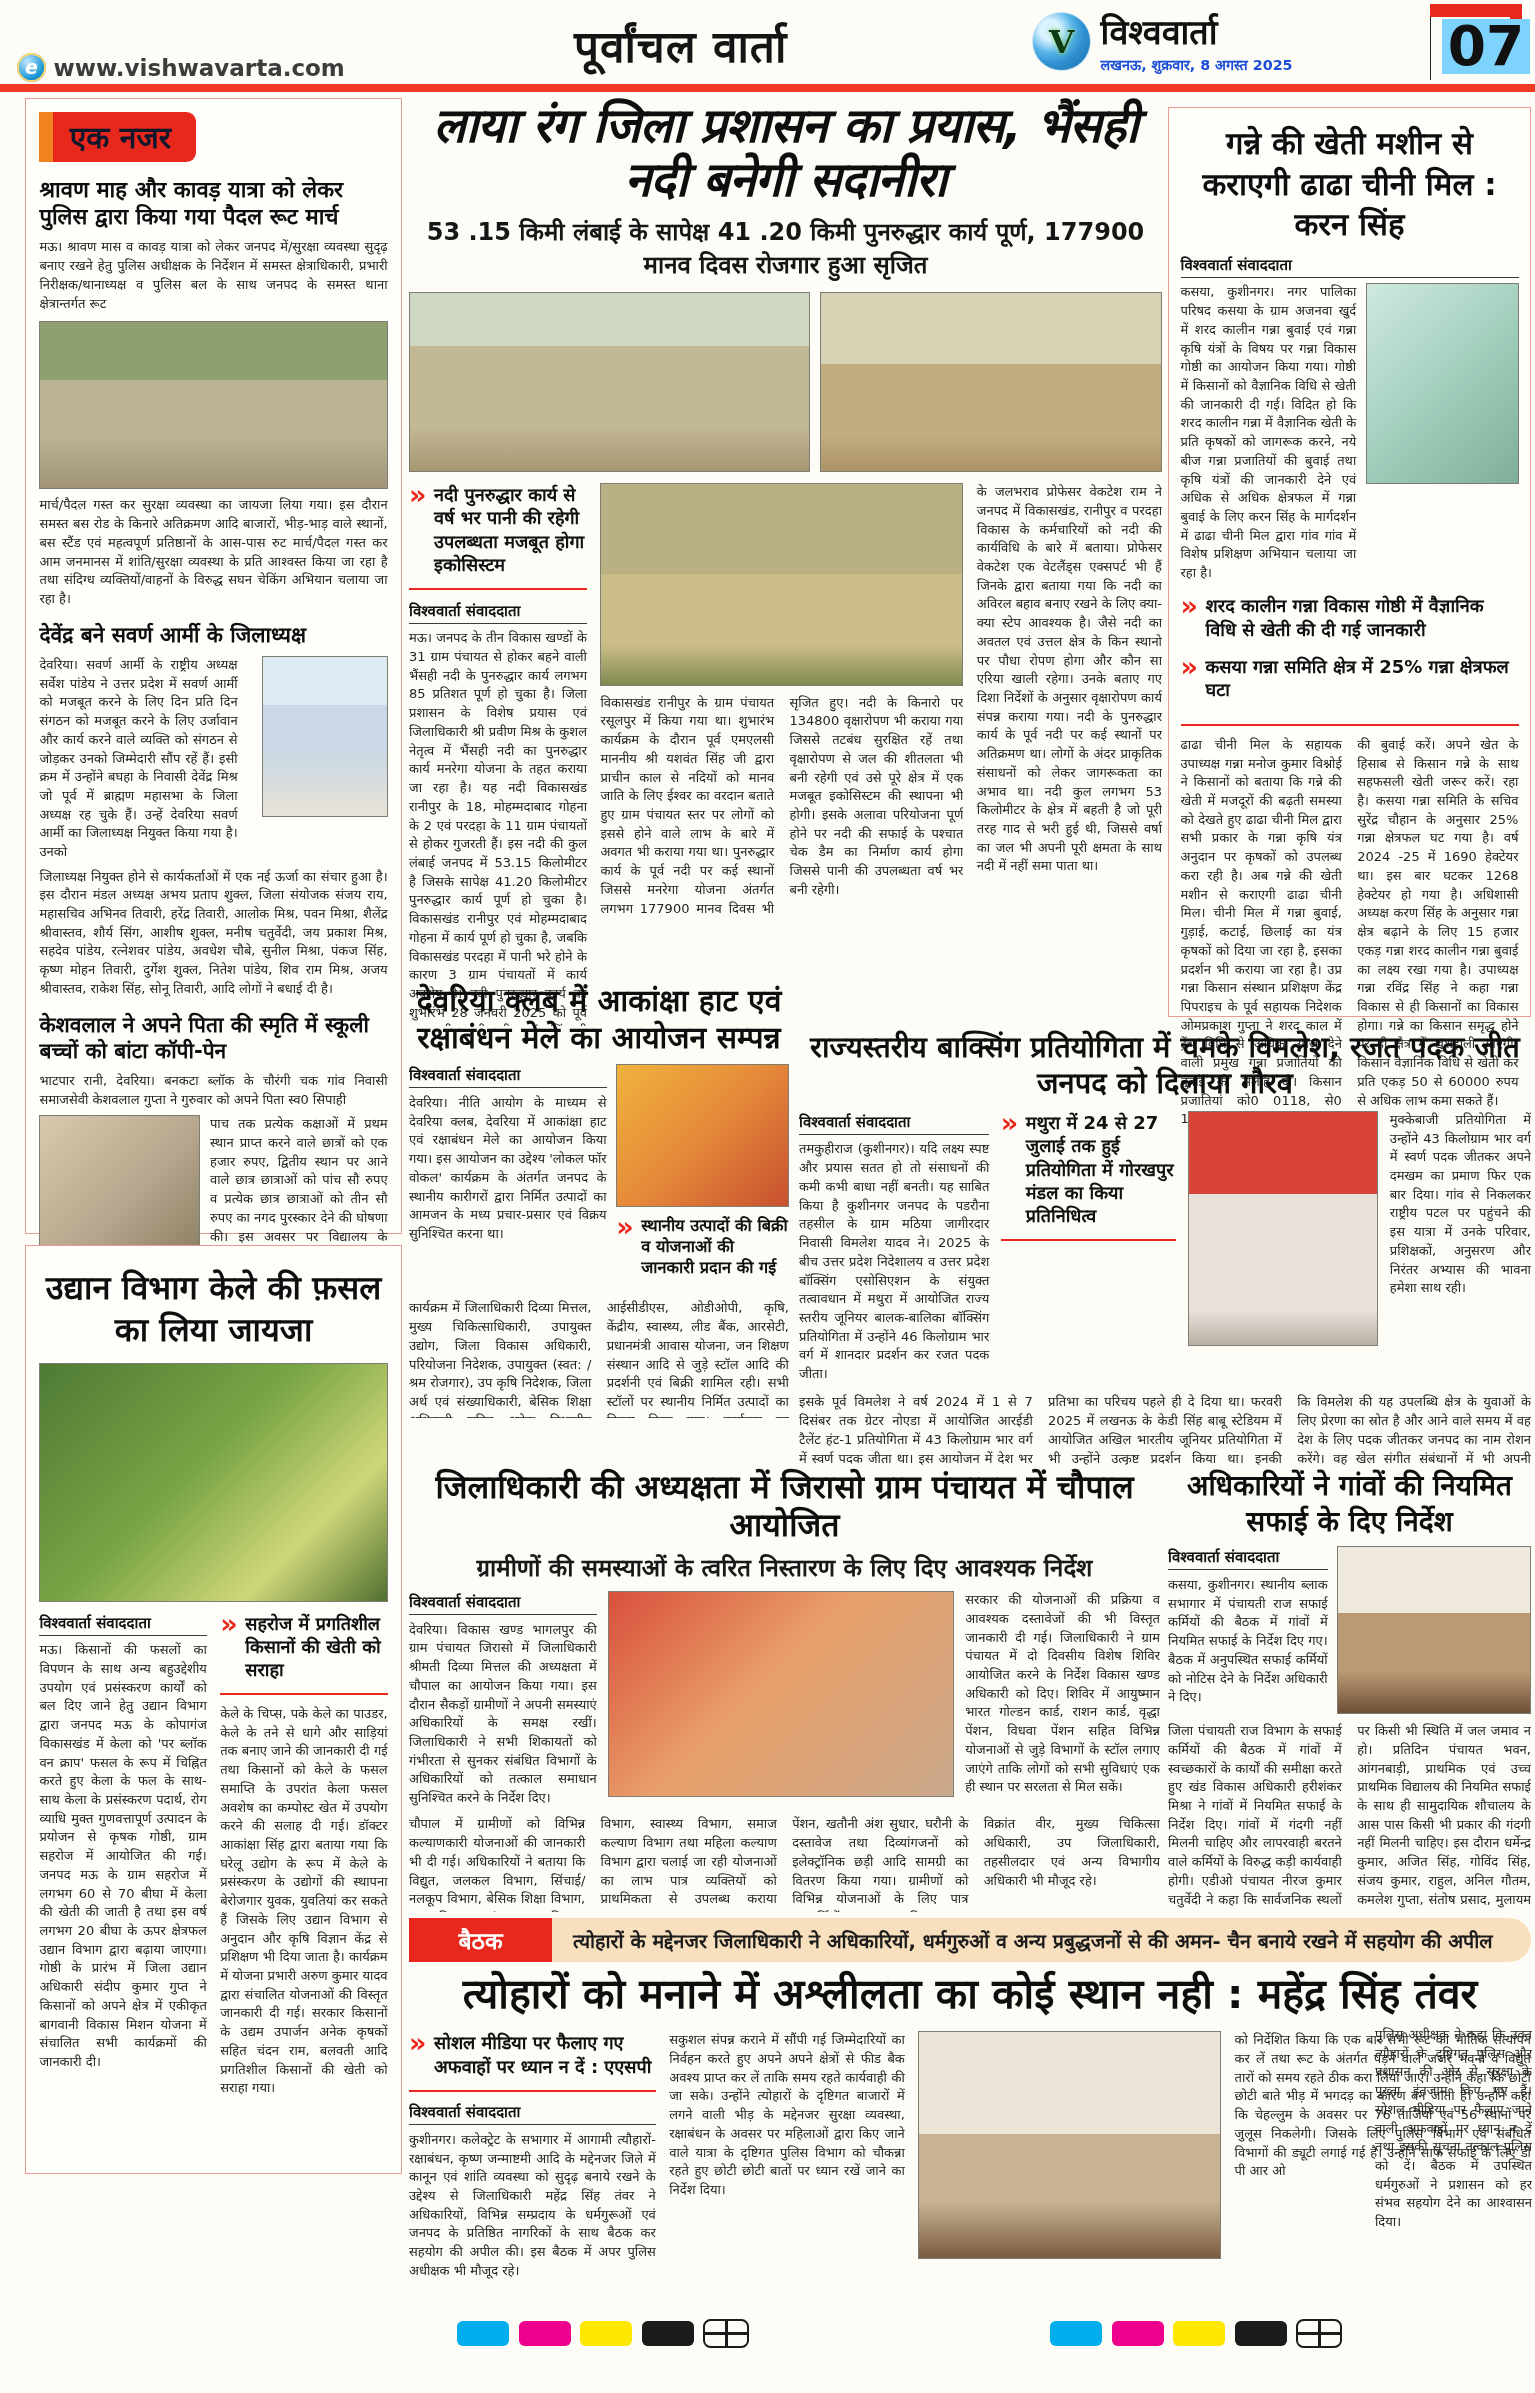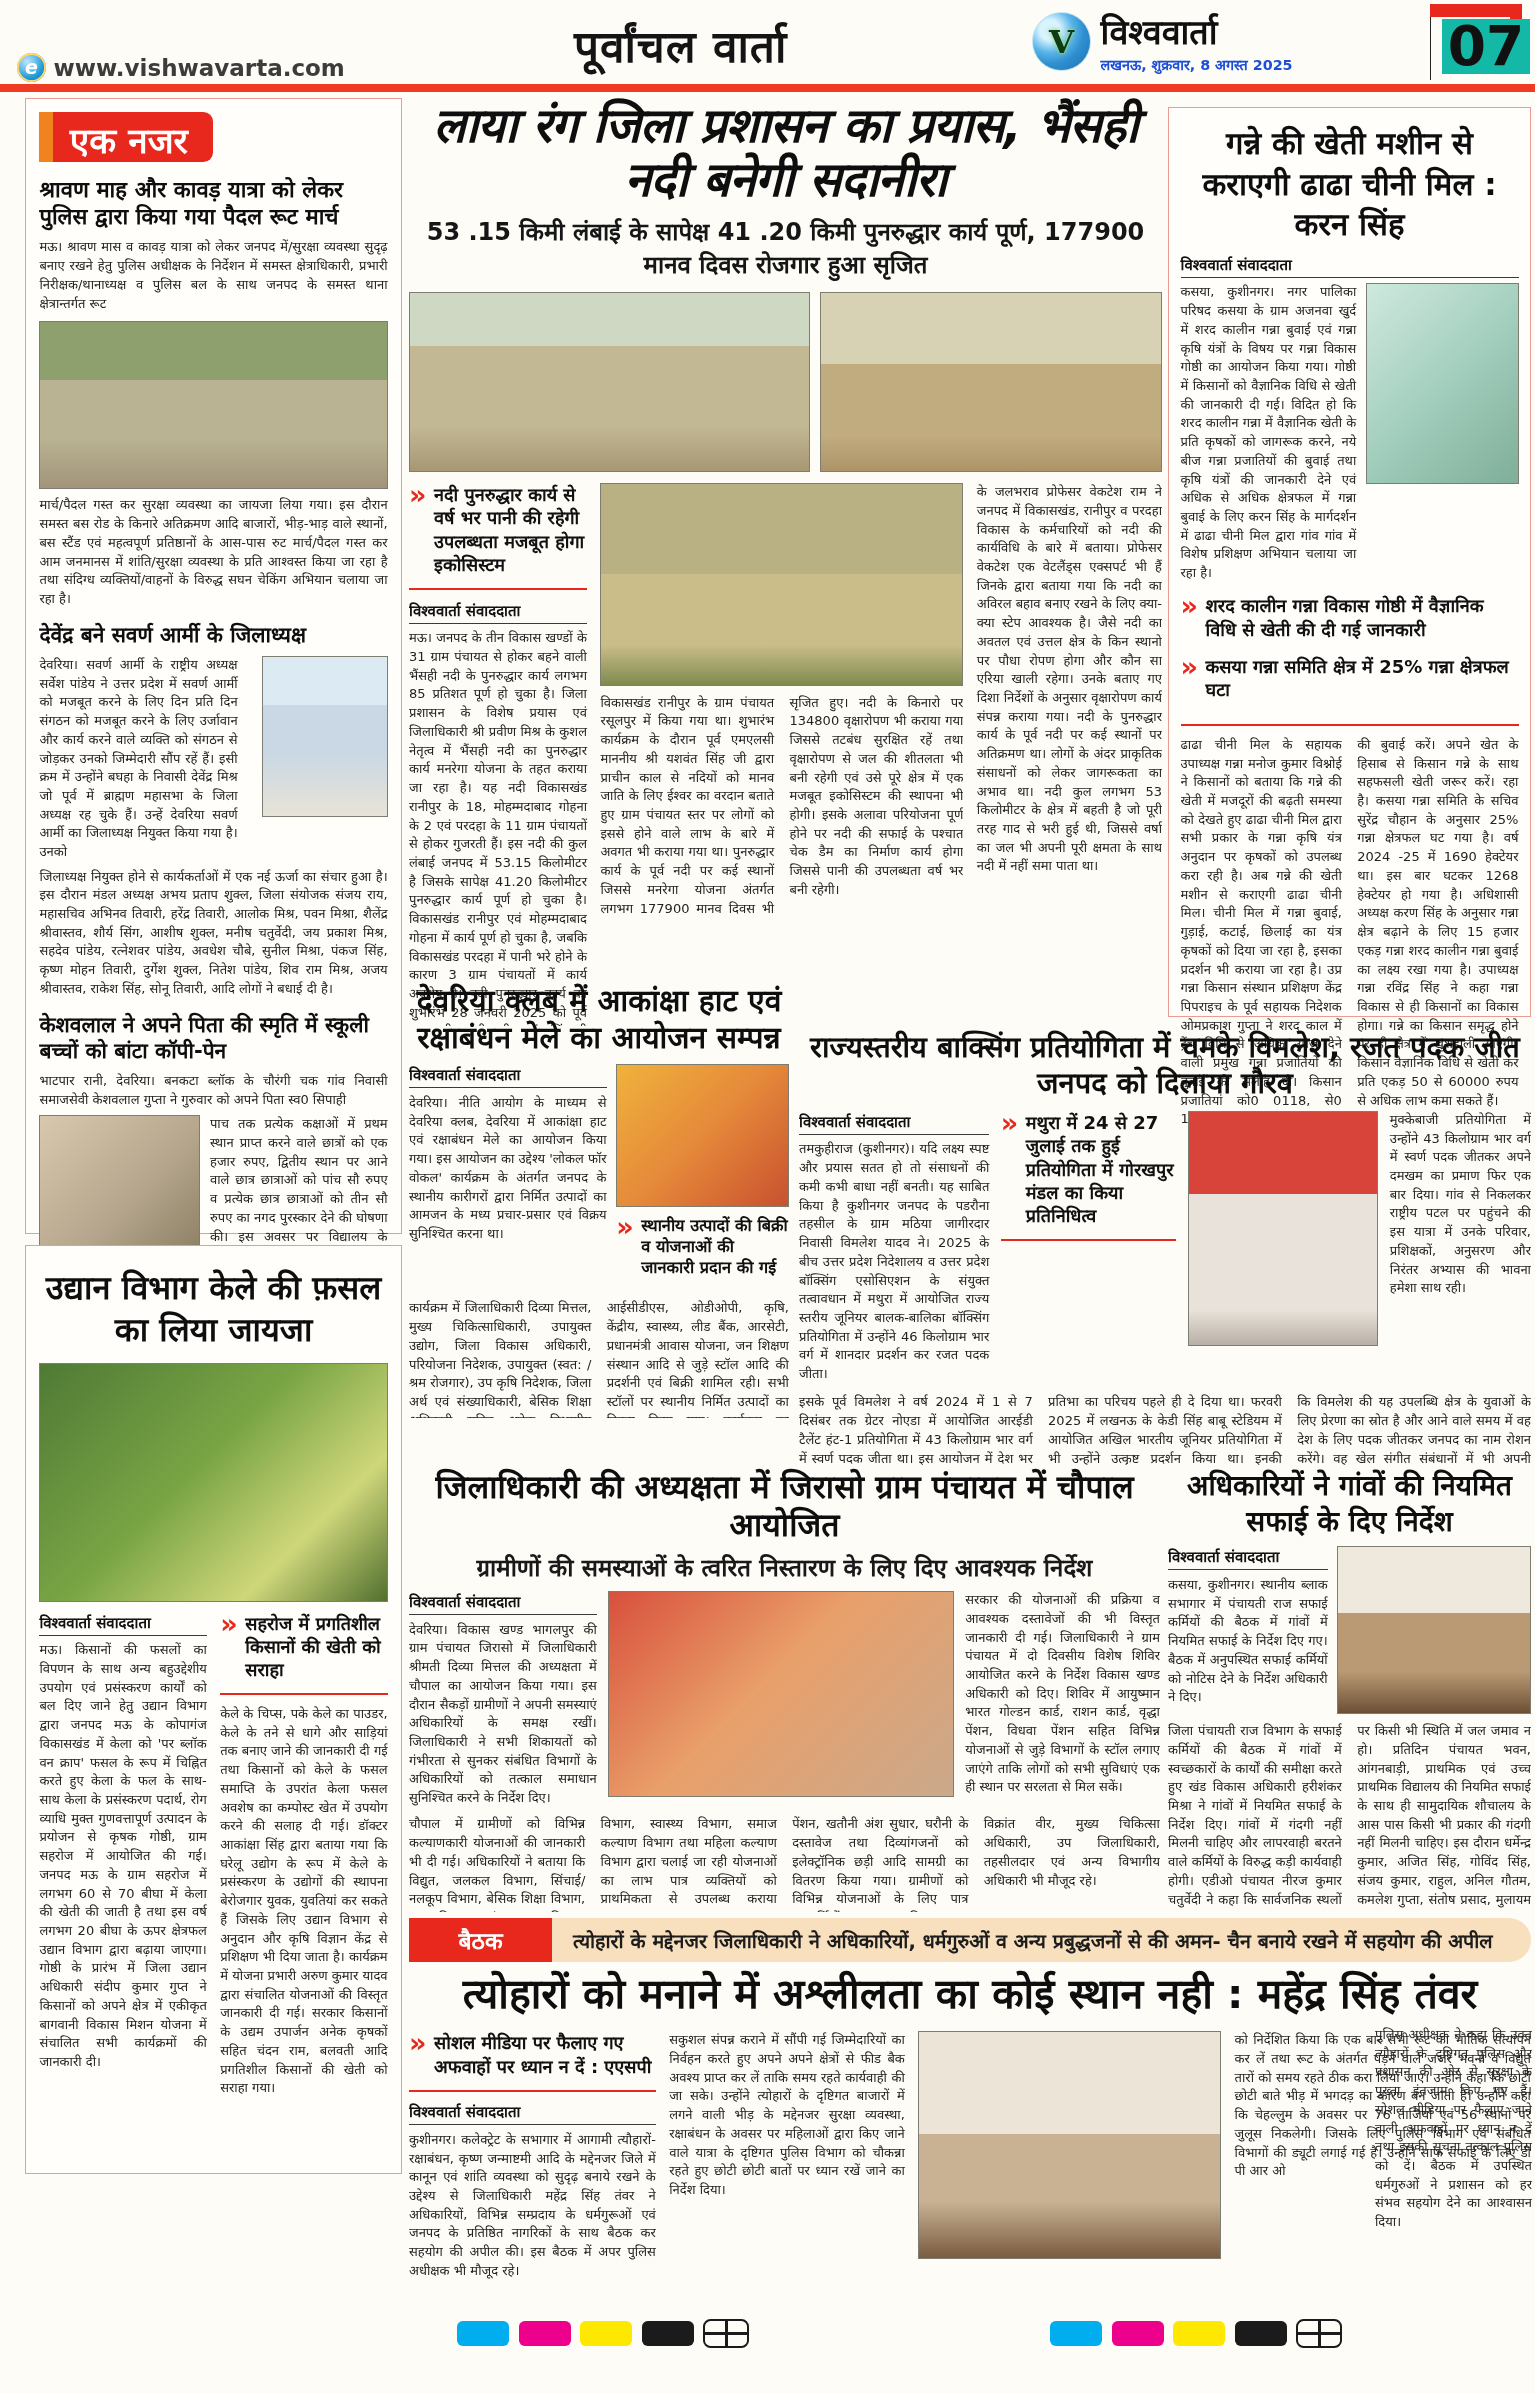--- a/index.html
+++ b/index.html
@@ -14,21 +14,21 @@
   .elogo { display:inline-block; width:29px; height:29px; border-radius:50%; background:radial-gradient(circle at 35% 30%, #bfe6ff, #1c9ad6 60%, #0b6fb0); color:#fff; font-weight:bold; font-style:italic; text-align:center; line-height:29px; font-size:19px; box-shadow:0 0 0 1.9px #ffd76e inset; }
   .section-title { position:absolute; left:574px; top:15.3px; font-size:44px; font-weight:800; color:#141414; letter-spacing:1px; }
   .brandblk { position:absolute; left:1032px; top:7.6px; display:flex; gap:9.6px; align-items:center; }
   .globe { width:59px; height:59px; border-radius:50%; background:radial-gradient(circle at 30% 30%, #d9f3ff 0 18%, #59b5e8 40%, #2f8fd0 60%, #1b6fae); position:relative; display:flex; align-items:center; justify-content:center; border:1.9px solid #bfe2f5; }
   .globe b { color:#0c3b14; font-size:32.5px; text-shadow:0 0 1.9px #b8e6b0, 0 0 5.7px #7ccf6f; font-family:"DejaVu Serif", serif; }
   .brand { font-size:34px; font-weight:800; color:#101010; }
   .dateline { font-size:14.3px; font-weight:bold; color:#1d4ed8; margin-top:1.9px; }
   .pageno { position:absolute; right:13.4px; top:3.8px; width:92px; height:76px; border-left:1.9px solid #222; padding-left:7.6px; }
   .pn-red { position:absolute; right:0; top:0; width:92px; height:13.4px; background:#e8281d; }
   .pn-red2 { position:absolute; right:0; top:0; width:11.5px; height:44px; background:#e8281d; }
-  .pn { position:absolute; left:11.5px; top:15.3px; font-size:55px; font-weight:800; color:#111; background:#14b8a6; padding:0 5.7px; line-height:1.0; }
+  .pn { position:absolute; left:11.5px; top:15.3px; font-size:55px; font-weight:800; color:#111; background:#7dd3fc; padding:0 5.7px; line-height:1.0; }
   .toprule { left:0; top:84px; width:1535px; height:7.6px; background:#ef3b24; }
 
   
   .redbox { border:1.4px solid #ea9b92; background:#fffefa; }
   .bodytxt { font-size:13px; line-height:1.44; text-align:justify; color:#232323; }
   .byline { font-weight:bold; font-size:15px; border-bottom:1.4px solid #3a3a3a; padding-bottom:2.9px; margin-bottom:5.7px; color:#111; }
   .kicker { display:flex; gap:7.6px; font-weight:800; font-size:18px; line-height:1.3; color:#111; border-bottom:2.9px solid #e8281d; padding-bottom:11.5px; margin-bottom:9.6px; align-items:flex-start; }
   .kicker.nob { border-bottom:none; padding-bottom:3.8px; }
   .karw { color:#e8281d; font-weight:800; font-size:27px; line-height:0.9; }
   .ph { border:1px solid #7d7d72; position:relative; overflow:hidden; }
@@ -49,21 +49,21 @@
   .ph-boxer   { background:linear-gradient(180deg,#d8433a 0 35%,#e9e2da 35% 85%,#b8b0a6); }
   .ph-sugar   { background:linear-gradient(135deg,#cfe9df,#9fccba 55%,#7fae9a); }
   .ph-chaupal { background:linear-gradient(135deg,#d8503c,#e9a06a 45%,#caa98c); }
   .ph-meet    { background:linear-gradient(180deg,#efe9dd 0 40%,#b99a74 40% 75%,#6d4f36); }
   .ph-meet2   { background:linear-gradient(180deg,#ece4d6 0 45%,#c8b293 45% 75%,#7a5c40); }
 
   
   .eknajar { left:25px; top:98px; width:377px; height:1136px; padding:9.6px 13.4px; }
   .en-label { display:flex; height:50px; margin:3.8px 0 13.4px; }
   .en-label .bar { width:13.4px; background:#f08220; }
-  .en-label .lab { background:#e8281d; color:#ffffff; font-size:35px; font-weight:800; padding:3.8px 25px 0 17px; border-radius:0 9.6px 9.6px 0; }
+  .en-label .lab { background:#e8281d; color:#0f172a; font-size:30px; font-weight:800; padding:3.8px 25px 0 17px; border-radius:0 9.6px 9.6px 0; }
   .en-h { font-size:22px; font-weight:800; line-height:1.25; margin:5.7px 0 7.6px; }
   .en-h2 { font-size:21px; font-weight:800; line-height:1.25; margin:13.4px 0 7.6px; }
 
   
   .udyan { left:25px; top:1245px; width:377px; height:929px; padding:11.5px 13.4px; }
   .ud-h { font-size:32.5px; font-weight:800; text-align:center; line-height:1.3; margin:9.6px 0 11.5px; }
 
   
   .mainart { left:409px; top:99px; width:753px; height:920px; }
   .m-h1 { font-size:48px; font-weight:800; text-align:center; line-height:1.12; letter-spacing:-1px;font-style:italic; }

